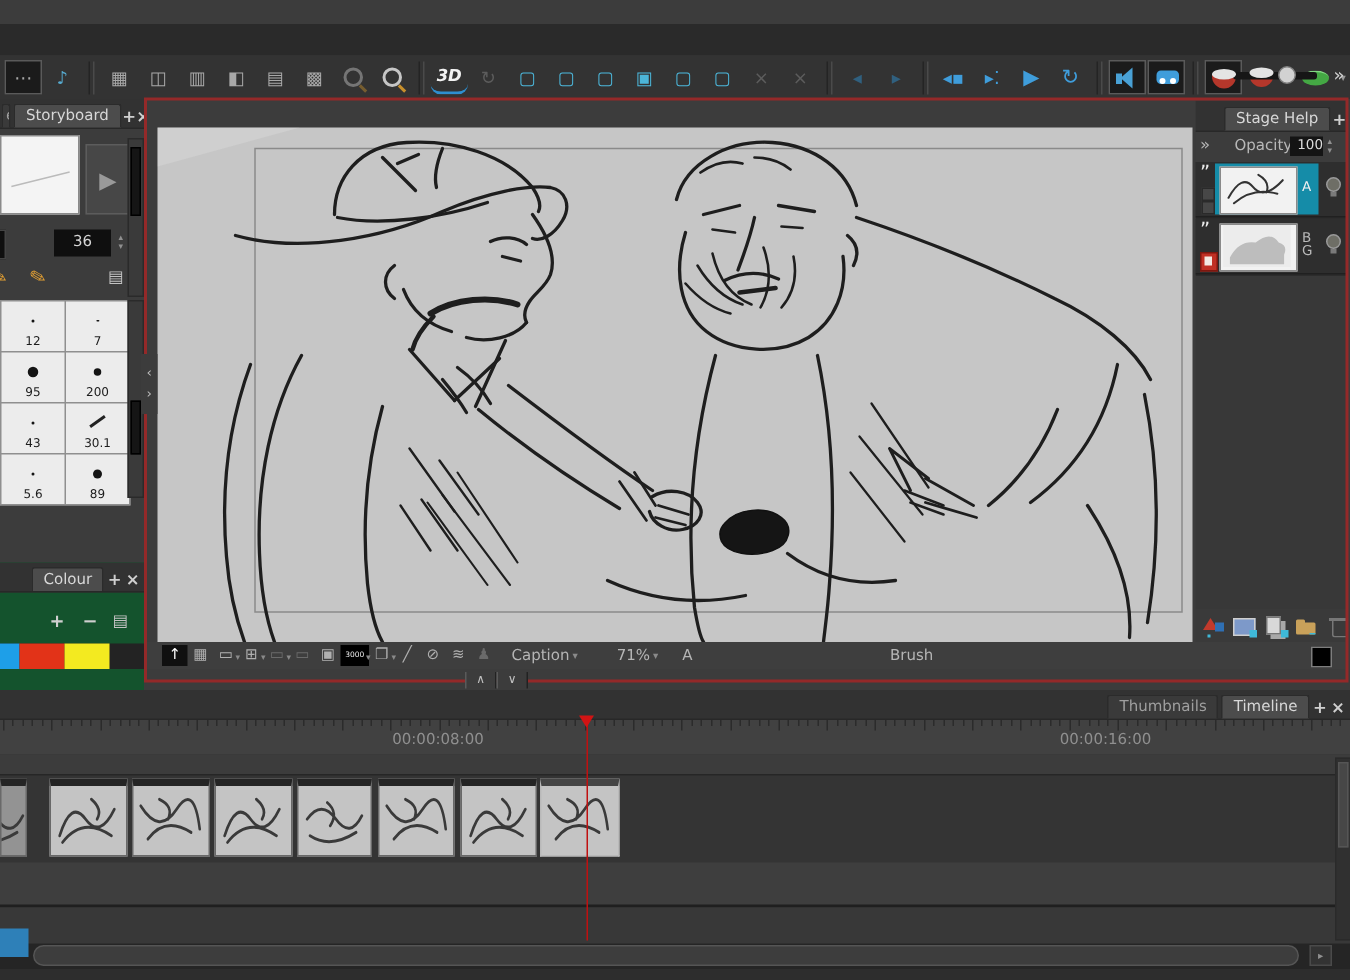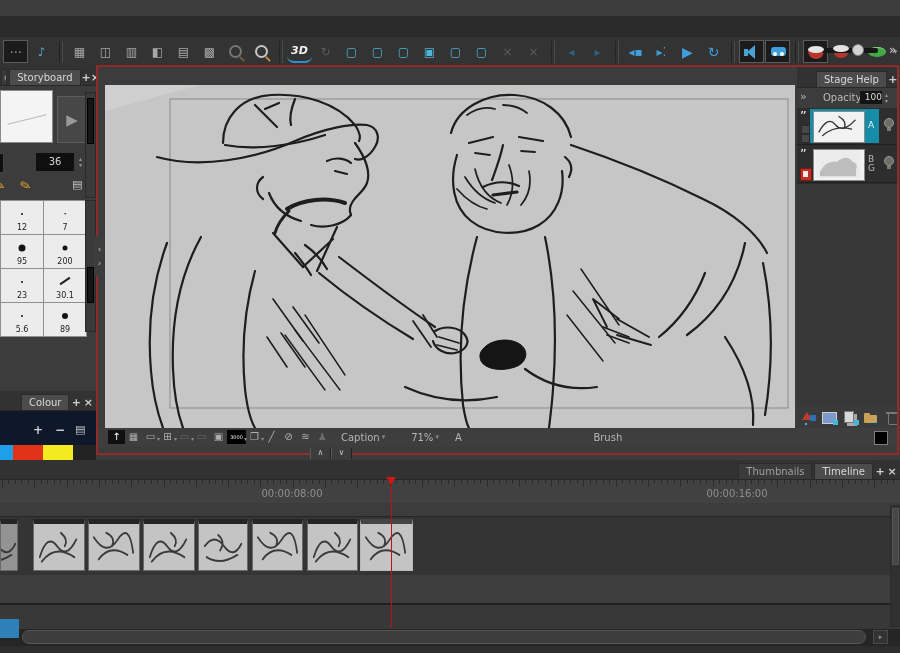--- a/index.html
+++ b/index.html
@@ -66,21 +66,21 @@
   .preset-dot{position:absolute;left:50%;top:38%;transform:translate(-50%,-50%);background:#141414;border-radius:50%;display:block;}
   .preset-slash{position:absolute;left:50%;top:35%;width:12px;height:2px;background:#222;transform:translate(-50%,-50%) rotate(-35deg);display:block;}
   .preset-label{position:absolute;left:0;right:0;bottom:2px;text-align:center;font-size:8px;color:#1c1c1c;}
   .vscroll{position:absolute;width:11px;background:#3a3a3a;border:1px solid #2a2a2a;box-sizing:border-box;}
   .vscroll .vthumb{position:absolute;left:1px;right:1px;background:#151515;border:1px solid #000;}
   #lp-scroll1{left:85px;top:26px;height:106px;}
   #lp-scroll1 .vthumb{top:5px;height:44px;}
   #lp-scroll2{left:85px;top:134px;height:132px;}
   #lp-scroll2 .vthumb{top:66px;height:34px;}
   
-  #colour-panel{position:absolute;left:0;top:375px;width:96px;height:85px;background:#0f172a;overflow:hidden;margin-top:16px;}
+  #colour-panel{position:absolute;left:0;top:375px;width:96px;height:85px;background:#14532d;overflow:hidden;}
   #colour-tabbar{position:absolute;left:0;top:0;width:96px;height:20px;padding-left:20px;}
   .cp-btn{position:absolute;top:32px;font-size:12px;color:#cfcfcf;font-weight:bold;}
   #cp-add{left:33px;}
   #cp-remove{left:55px;}
   #cp-doc{position:absolute;left:75px;top:32px;}
   #swatch-row{position:absolute;left:0;top:54px;width:96px;height:17px;background:#232323;display:flex;}
   .swatch{width:30px;height:17px;display:block;}
   .swatch:first-child{width:13px;}
   
   #stage-border{position:absolute;left:96px;top:65px;width:803px;height:390px;border:2px solid #942929;box-sizing:border-box;z-index:8;pointer-events:none;}
@@ -262,21 +262,21 @@
         <div class="preset-cell">
           <i class="preset-dot" style="width: 7px; height: 7px;"></i>
           <span class="preset-label">95</span>
         </div>
         <div class="preset-cell">
           <i class="preset-dot" style="width: 5px; height: 5px;"></i>
           <span class="preset-label">200</span>
         </div>
         <div class="preset-cell">
           <i class="preset-dot" style="width: 2px; height: 2px;"></i>
-          <span class="preset-label">23</span>
+          <span class="preset-label">43</span>
         </div>
         <div class="preset-cell">
           <i class="preset-slash"></i>
           <span class="preset-label">30.1</span>
         </div>
         <div class="preset-cell">
           <i class="preset-dot" style="width: 2px; height: 2px;"></i>
           <span class="preset-label">5.6</span>
         </div>
         <div class="preset-cell">

